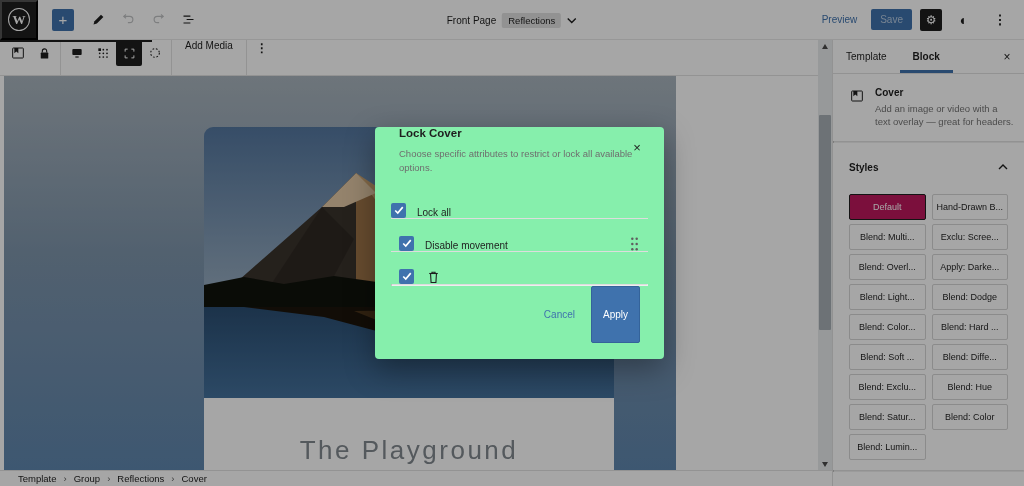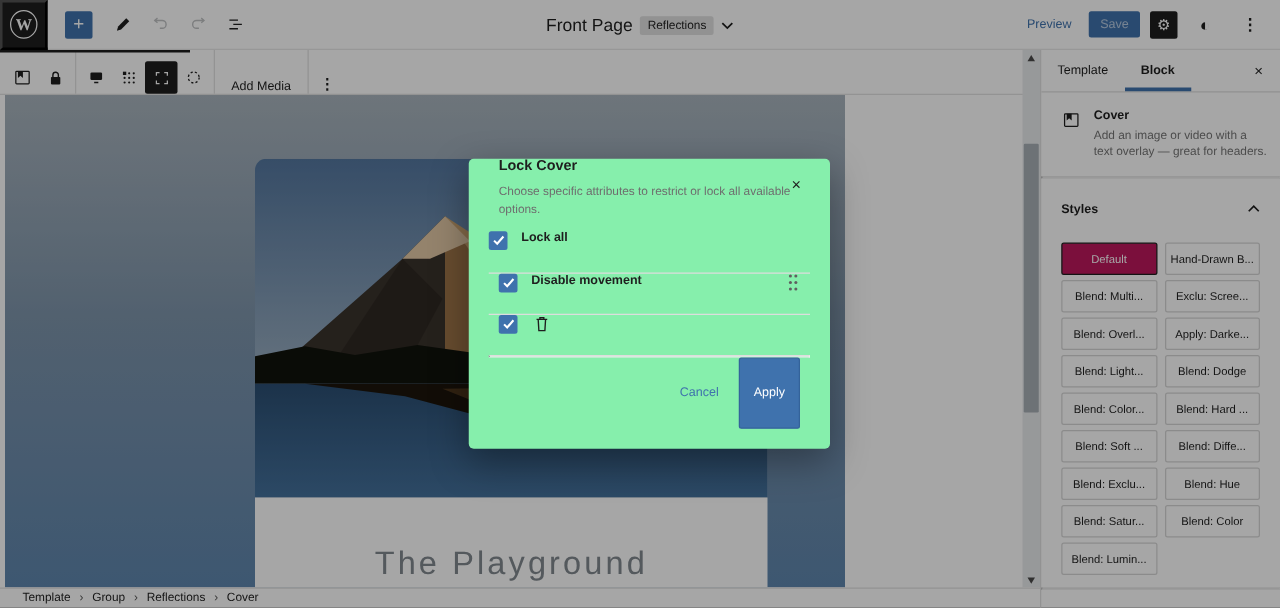--- a/index.html
+++ b/index.html
@@ -8,31 +8,31 @@
 
   
   #topbar{position:absolute;left:0;top:0;width:1024px;height:40px;background:#fff;border-bottom:1px solid #e8e8e8;display:flex;align-items:center;z-index:2;}
   .wp-logo-btn{width:38px;height:40px;background:#1e1e1e;display:flex;align-items:center;justify-content:center;cursor:pointer;}
   .wp-circle{width:23px;height:23px;border:1.7px solid #fff;border-radius:50%;display:flex;align-items:center;justify-content:center;}
   .wp-w{color:#fff;font-family:"Liberation Serif",serif;font-weight:bold;font-size:13px;line-height:1;}
   .tb-left{display:flex;align-items:center;gap:2px;margin-left:14px;}
   .inserter{width:22px;height:22px;background:#3f72ad;border:none;border-radius:2px;color:#fff;font-size:15px;display:flex;align-items:center;justify-content:center;cursor:pointer;margin-right:8px;padding:0;}
   .icon-btn{width:28px;height:28px;display:flex;align-items:center;justify-content:center;background:none;border:none;padding:0;cursor:pointer;color:#1e1e1e;}
   .tb-center{position:absolute;left:50%;top:0;height:40px;transform:translateX(-50%);display:flex;align-items:center;gap:6px;}
-  .doc-title{font-size:14px;color:#1e1e1e;}
+  .doc-title{font-size:10px;color:#1e1e1e;}
   .doc-badge{font-size:9.5px;color:#1e1e1e;background:#e0e0e0;border-radius:2px;padding:2px 6px;}
   .tb-right{margin-left:auto;display:flex;align-items:center;gap:8px;padding-right:10px;}
   .preview-link{font-size:10px;color:#3f72ad;background:none;border:none;cursor:pointer;}
   .save-btn{font-size:10px;color:rgba(255,255,255,.62);background:#3f72ad;border:none;border-radius:2px;padding:5px 9px;cursor:pointer;}
   .gear-btn{width:22px;height:22px;background:#1e1e1e;border:none;border-radius:2px;color:#fff;font-size:12px;display:flex;align-items:center;justify-content:center;cursor:pointer;}
   .contrast-btn{font-size:14px;}
   .kebab-btn{font-size:13px;font-weight:bold;}
 
   
-  #blocktoolbar{position:absolute;left:0;top:40px;width:832px;height:36px;background:#fff;border-bottom:1px solid #e2e2e2;display:flex;align-items:flex-end;z-index:1;}
+  #blocktoolbar{position:absolute;left:0;top:40px;width:832px;height:36px;background:#fff;border-bottom:1px solid #e2e2e2;display:flex;align-items:flex-start;z-index:1;}
   .bt-topline{position:absolute;left:0;top:0;width:152px;height:1.5px;background:#1e1e1e;}
   .bt-btn{width:26px;height:26px;display:flex;align-items:center;justify-content:center;background:none;border:none;padding:0;cursor:pointer;}
   .bt-btn.active{background:#1e1e1e;border-radius:2px;}
   .bt-sep{width:1px;height:36px;background:#e2e2e2;margin:0 3px;}
   .add-media-btn{font-size:10px;color:#1e1e1e;background:none;border:none;padding:0 10px;cursor:pointer;}
   .bt-kebab{font-size:12px;font-weight:bold;color:#1e1e1e;background:none;border:none;cursor:pointer;width:24px;}
 
   
   #canvas{position:absolute;left:4px;top:76px;width:672px;height:394px;background:linear-gradient(180deg,#a9b4bd 0%,#7e95ab 45%,#5f86ae 100%);overflow:hidden;}
   .cover-block{position:absolute;left:200px;top:51px;width:410px;height:271px;border-radius:9px 9px 0 0;overflow:hidden;cursor:pointer;}
@@ -71,21 +71,21 @@
   .style-btn.active{background:#be185d;border-color:#1e1e1e;color:#fff;}
 
   
   #dim{position:absolute;inset:0;background:rgba(0,0,0,0.35);z-index:40;}
   #modal{position:absolute;left:375px;top:127px;width:289px;height:232px;background:#86efac;border-radius:4px;box-shadow:0 10px 30px rgba(0,0,0,.35);z-index:50;display:flex;flex-direction:column;}
   .modal-header{height:40px;display:flex;align-items:center;padding:0 24px;position:relative;}
   .modal-title{font-size:11.5px;font-weight:bold;color:#1e1e1e;}
   .modal-close{position:absolute;right:16px;top:9px;width:22px;height:22px;background:none;border:none;font-size:13px;color:#1e1e1e;cursor:pointer;}
   .modal-desc{margin:8px 24px 10px;font-size:9.5px;color:#6e6e6e;line-height:1.45;}
   .lock-rows{margin:0 16px;}
-  .lock-row{height:33px;display:flex;align-items:flex-start;gap:11px;font-weight:bold;}
+  .lock-row{height:33px;display:flex;align-items:flex-end;gap:11px;}
   .lock-row.indent{padding-left:8px;}
   .lock-row + .lock-row, .lock-row.after-divider{border-top:1px solid #ddd;}
   .lock-label{font-size:10px;color:#1e1e1e;flex:1;}
   .checkbox{width:15px;height:15px;background:#3f72ad;border-radius:2px;display:flex;align-items:center;justify-content:center;cursor:pointer;flex:0 0 auto;}
   .row-icon{width:16px;display:flex;justify-content:center;margin-right:6px;cursor:pointer;background:none;border:none;padding:0;}
   .bottom-divider{border-top:1px solid #ddd;margin:0 16px;}
   .modal-footer{margin-top:auto;display:flex;justify-content:flex-end;align-items:center;gap:16px;padding:0 24px 16px;}
   .cancel-btn{font-size:10px;color:#3f72ad;background:none;border:none;cursor:pointer;padding:0;}
   .apply-btn{font-size:10px;color:#fff;background:#3f72ad;border:1px solid #34639a;border-radius:2px;padding:22px 11px;cursor:pointer;}
 </style>

